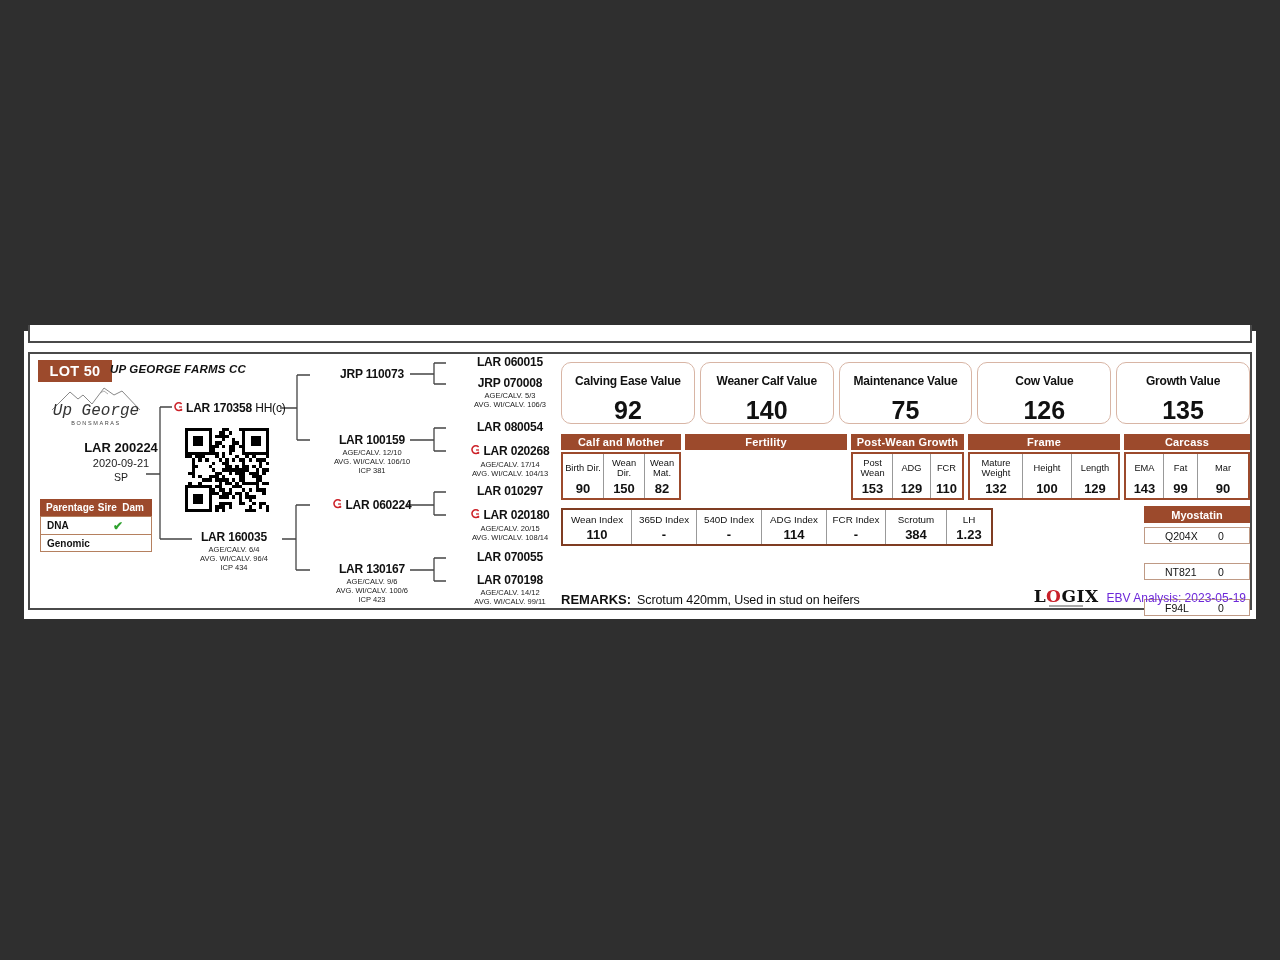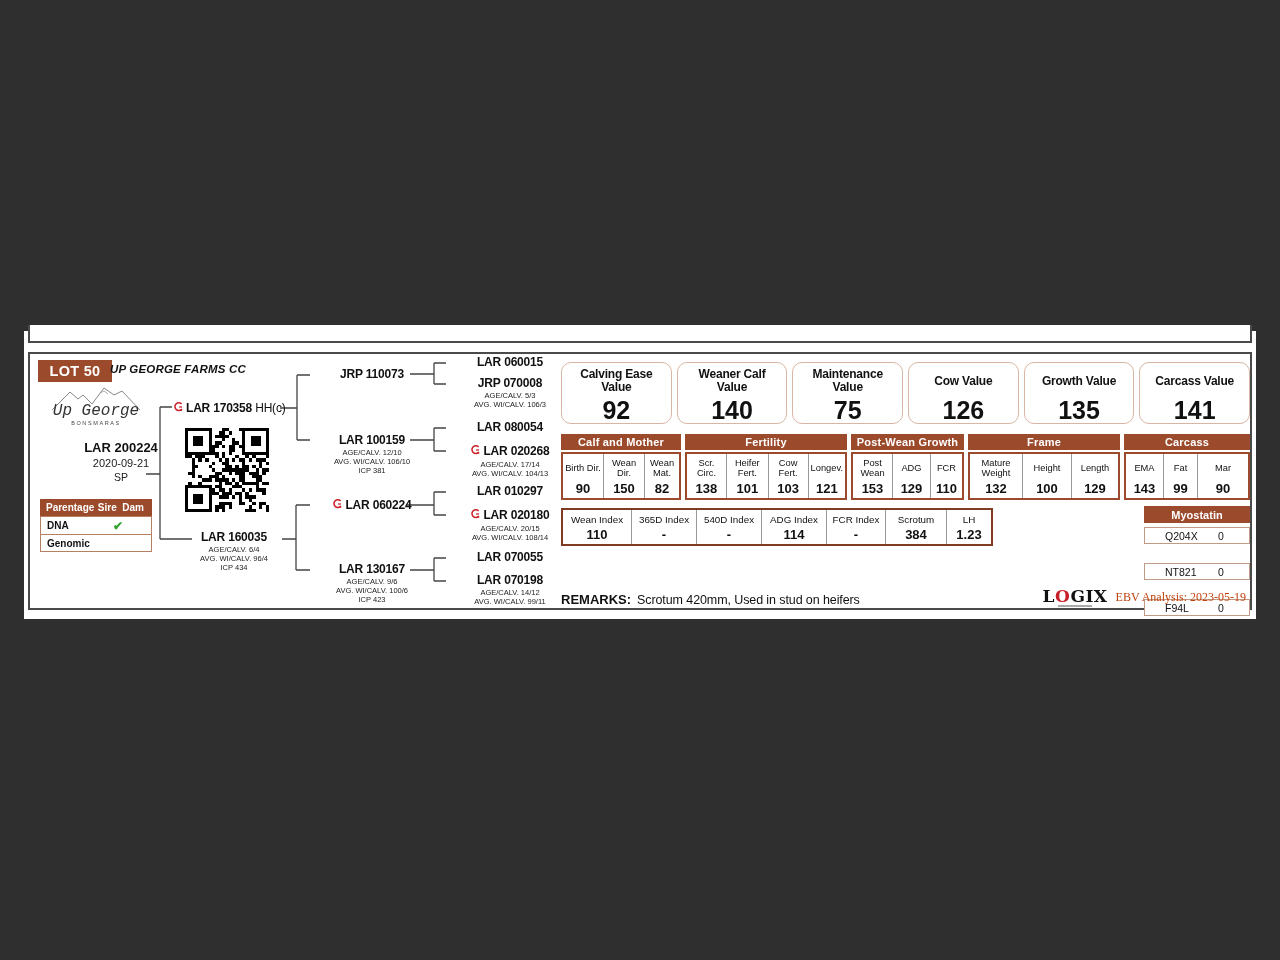--- a/index.html
+++ b/index.html
@@ -60,21 +60,21 @@
   .myo-row + .myo-row{margin-top:19px;}
   .myo-val{position:absolute;left:66px;width:20px;text-align:center;}
   .myo-row{position:relative;}
   .remarks{left:531px;top:238px;display:flex;align-items:baseline;}
   .remarks-label{font-weight:bold;font-size:13px;color:#111;}
   .remarks-text{font-size:12.5px;color:#111;margin-left:6px;letter-spacing:-.1px;}
   .footer-right{right:4px;top:234px;display:flex;align-items:center;gap:8px;}
   .logix{font-family:"DejaVu Serif",serif;font-weight:bold;font-size:17px;color:#111;line-height:16px;letter-spacing:.5px;display:flex;flex-direction:column;align-items:center;}
   .logix .o{color:#c8202a;}
   .logix-sub{width:34px;height:2px;background:#aaa;margin-top:1px;}
-  .analysis{font-size:12px;color:#c2410c;font-family:Liberation Serif, serif;}
+  .analysis{font-size:12px;color:#6d28d9;}
 </style>
 </head>
 <body>
 
 <div class="sheet">
   <div class="prev-card"></div>
 
   <div class="card">
 
     <svg class="abs ped-svg" width="530" height="254" viewBox="0 0 530 254">
@@ -428,24 +428,20 @@
           <div class="vnum">75</div>
         </div>
       <div class="vbox">
           <div class="vlabel">Cow Value</div>
           <div class="vnum">126</div>
         </div>
       <div class="vbox">
           <div class="vlabel">Growth Value</div>
           <div class="vnum">135</div>
         </div>
-      <div class="vbox">
-          <div class="vlabel">Carcass Value</div>
-          <div class="vnum">141</div>
-        </div>
     </div>
 
     <div class="abs ebv">
       <div class="egroup" style="width:120px;">
         <div class="ghead brown">Calf and Mother</div>
         <div class="gcells">
           <div class="ecell" style="width:40px;">
               <div class="ch">Birth Dir.</div>
               <div class="cv">90</div>
             </div>
@@ -454,38 +450,20 @@
               <div class="cv">150</div>
             </div>
           <div class="ecell" style="flex:1;">
               <div class="ch">Wean Mat.</div>
               <div class="cv">82</div>
             </div>
         </div>
       </div>
       <div class="egroup" style="width:162px;">
         <div class="ghead brown">Fertility</div>
-        <div class="gcells">
-          <div class="ecell" style="width:40px;">
-              <div class="ch">Scr. Circ.</div>
-              <div class="cv">138</div>
-            </div>
-          <div class="ecell" style="width:42px;">
-              <div class="ch">Heifer Fert.</div>
-              <div class="cv">101</div>
-            </div>
-          <div class="ecell" style="width:40px;">
-              <div class="ch">Cow Fert.</div>
-              <div class="cv">103</div>
-            </div>
-          <div class="ecell" style="flex:1;">
-              <div class="ch">Longev.</div>
-              <div class="cv">121</div>
-            </div>
-        </div>
       </div>
       <div class="egroup" style="width:113px;">
         <div class="ghead brown">Post-Wean Growth</div>
         <div class="gcells">
           <div class="ecell" style="width:39px;">
               <div class="ch">Post Wean</div>
               <div class="cv">153</div>
             </div>
           <div class="ecell" style="width:37px;">
               <div class="ch">ADG</div>

